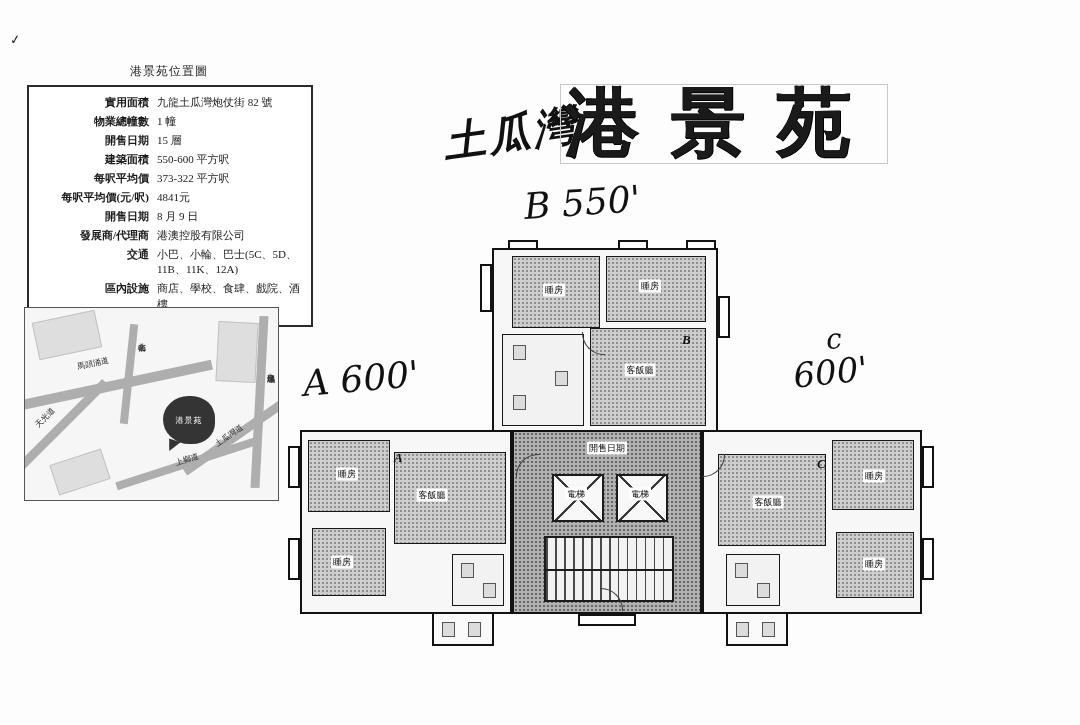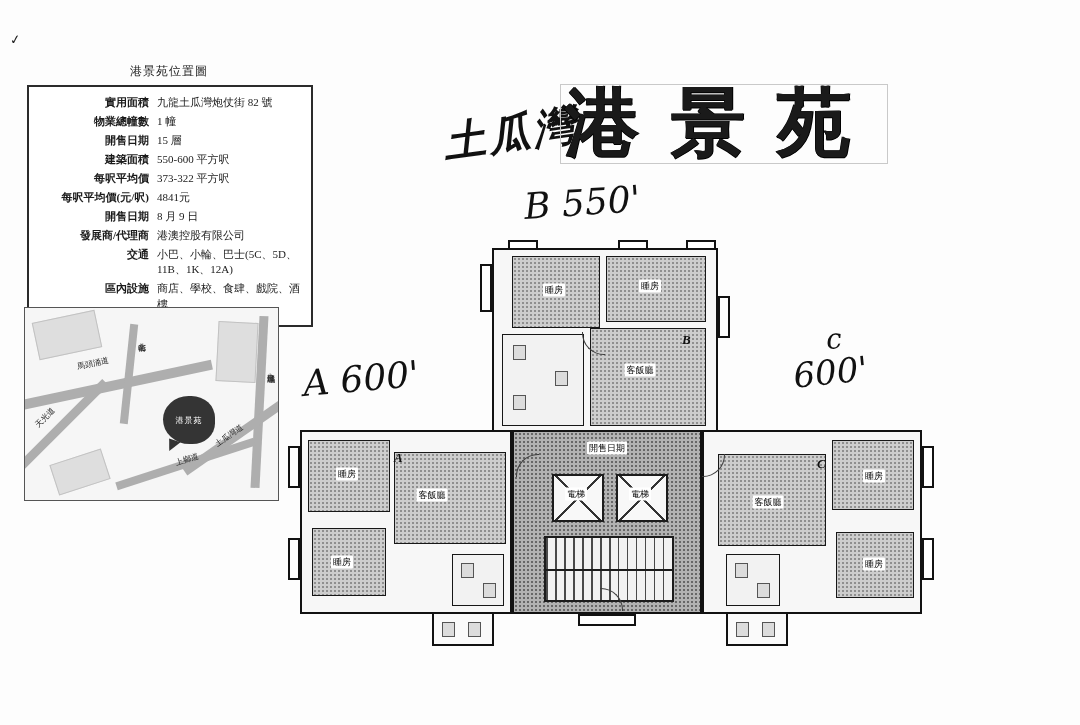--- a/index.html
+++ b/index.html
@@ -94,21 +94,21 @@
       <div class="ivalue">550-600 平方呎</div>
       <div class="ilabel">每呎平均價</div>
       <div class="ivalue">373-322 平方呎</div>
       <div class="ilabel">每呎平均價(元/呎)</div>
       <div class="ivalue">4841元</div>
       <div class="ilabel">開售日期</div>
       <div class="ivalue">8 月 9 日</div>
       <div class="ilabel">發展商/代理商</div>
       <div class="ivalue">港澳控股有限公司</div>
       <div class="ilabel">交通</div>
-      <div class="ivalue">小巴、小輪、巴士(5C、5D、11B、1K、12A)</div>
+      <div class="ivalue">小巴、小輪、巴士(5C、5D、11B、11K、12A)</div>
       <div class="ilabel">區內設施</div>
       <div class="ivalue">商店、學校、食肆、戲院、酒樓</div>
     </div>
   </div>
 
   <div class="map-box">
     <div class="bld" style="left:10px;top:8px;width:62px;height:36px;transform:rotate(-12deg);"></div>
     <div class="bld" style="left:192px;top:14px;width:38px;height:58px;transform:rotate(3deg);"></div>
     <div class="bld" style="left:28px;top:148px;width:52px;height:30px;transform:rotate(-18deg);"></div>
 

